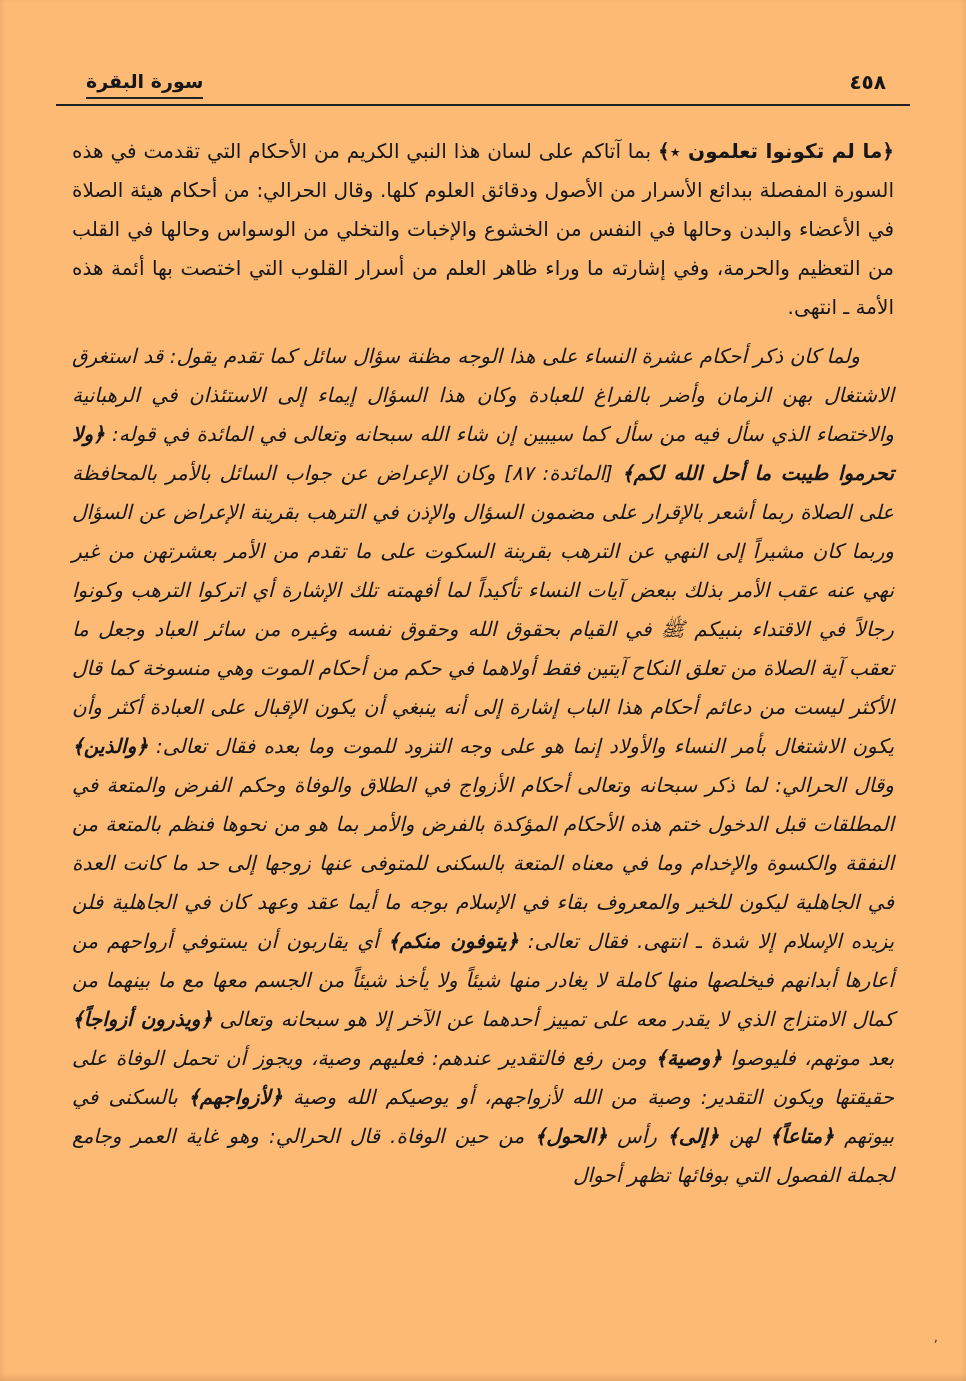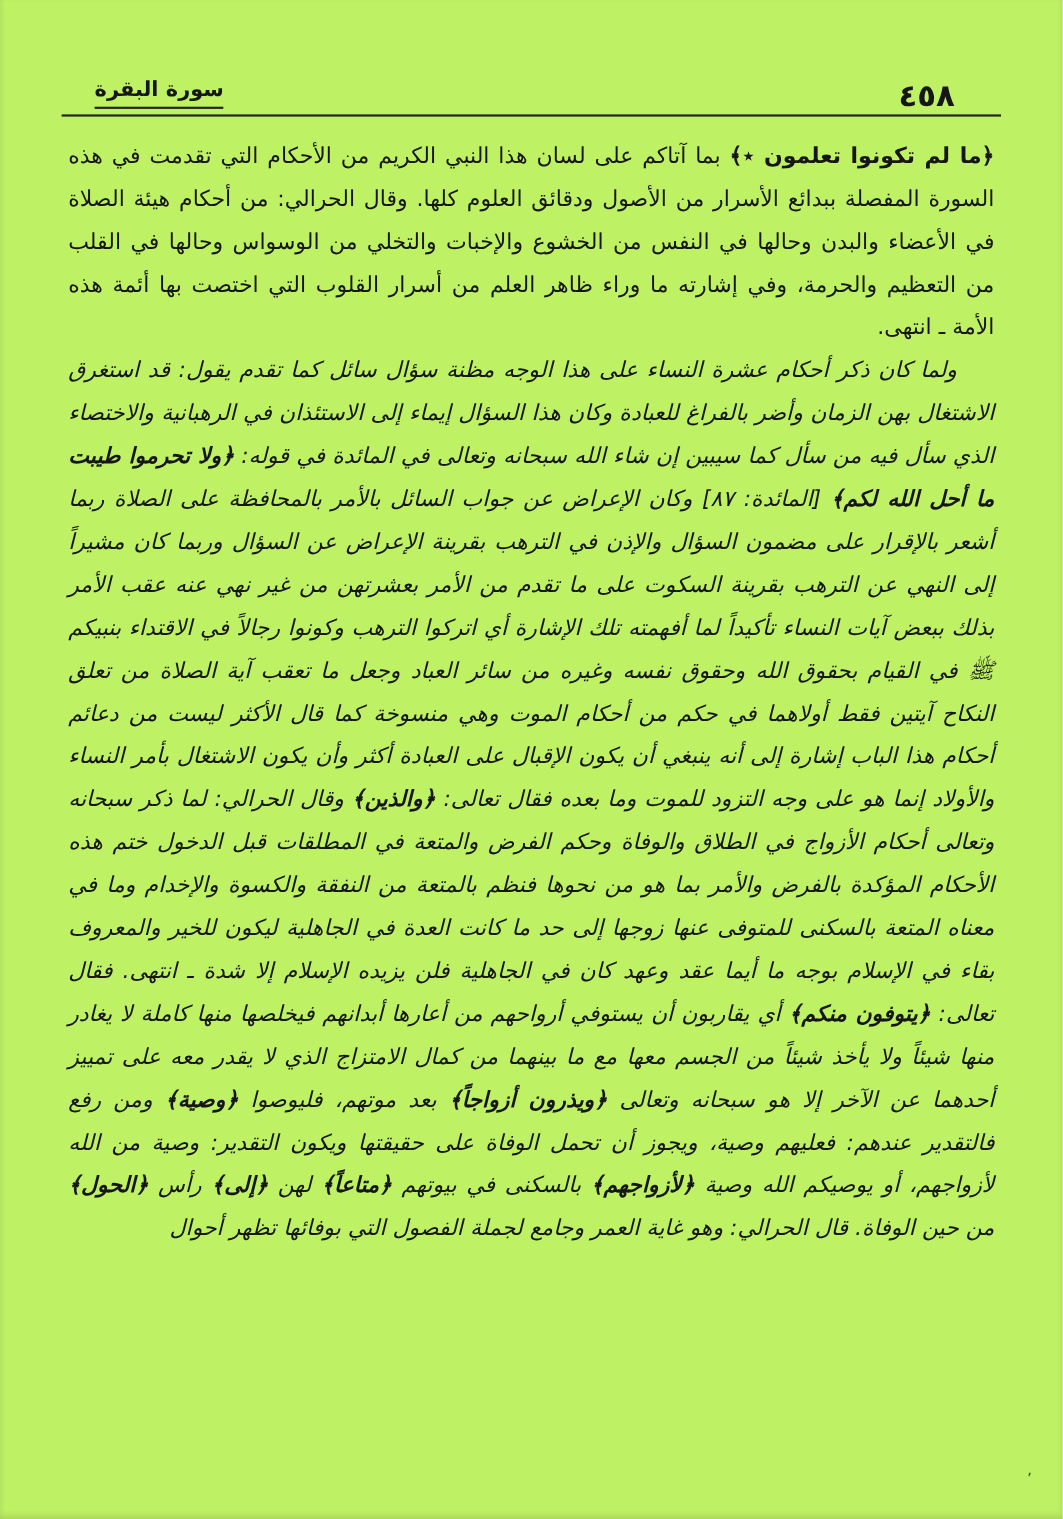--- a/index.html
+++ b/index.html
@@ -5,21 +5,21 @@
   html, body {
     margin: 0;
     padding: 0;
     background: #e8e8e6;
   }
   .page {
     position: relative;
     width: 966px;
     height: 1381px;
     margin: 0 auto;
-    background: #bef264;
+    background: #fdba74;
     overflow: hidden;
     font-family: "DejaVu Sans", sans-serif;
     color: #161616;
     box-shadow: inset 0 -3px 6px rgba(0,0,0,0.12);
   }
   .header {
     position: absolute;
     top: 70px;
     left: 58px;
     right: 58px;
@@ -30,23 +30,23 @@
     left: 28px;
     top: 0;
     font-size: 19px;
     font-weight: bold;
     padding-bottom: 5px;
     border-bottom: 2px solid #222;
     direction: rtl;
   }
   .page-number {
     position: absolute;
-    right: 40px;
+    right: 22px;
     top: 0;
-    font-size: 28px;
+    font-size: 20px;
     font-weight: bold;
     direction: rtl;
   }
   .rule {
     position: absolute;
     top: 104px;
     left: 56px;
     right: 56px;
     border-top: 2px solid #222;
   }
@@ -55,21 +55,21 @@
     top: 122px;
     right: 62px;
     left: 62px;
     direction: rtl;
     text-align: justify;
     font-size: 20px;
     line-height: 39px;
     letter-spacing: 0;
   }
   .body-text p {
-    margin: 0;
+    margin: 10px;
     padding: 0;
   }
   .body-text p.indent {
     text-indent: 34px;
     font-style: italic;
   }
   .q {
     font-weight: bold;
   }
   .footer-mark {

